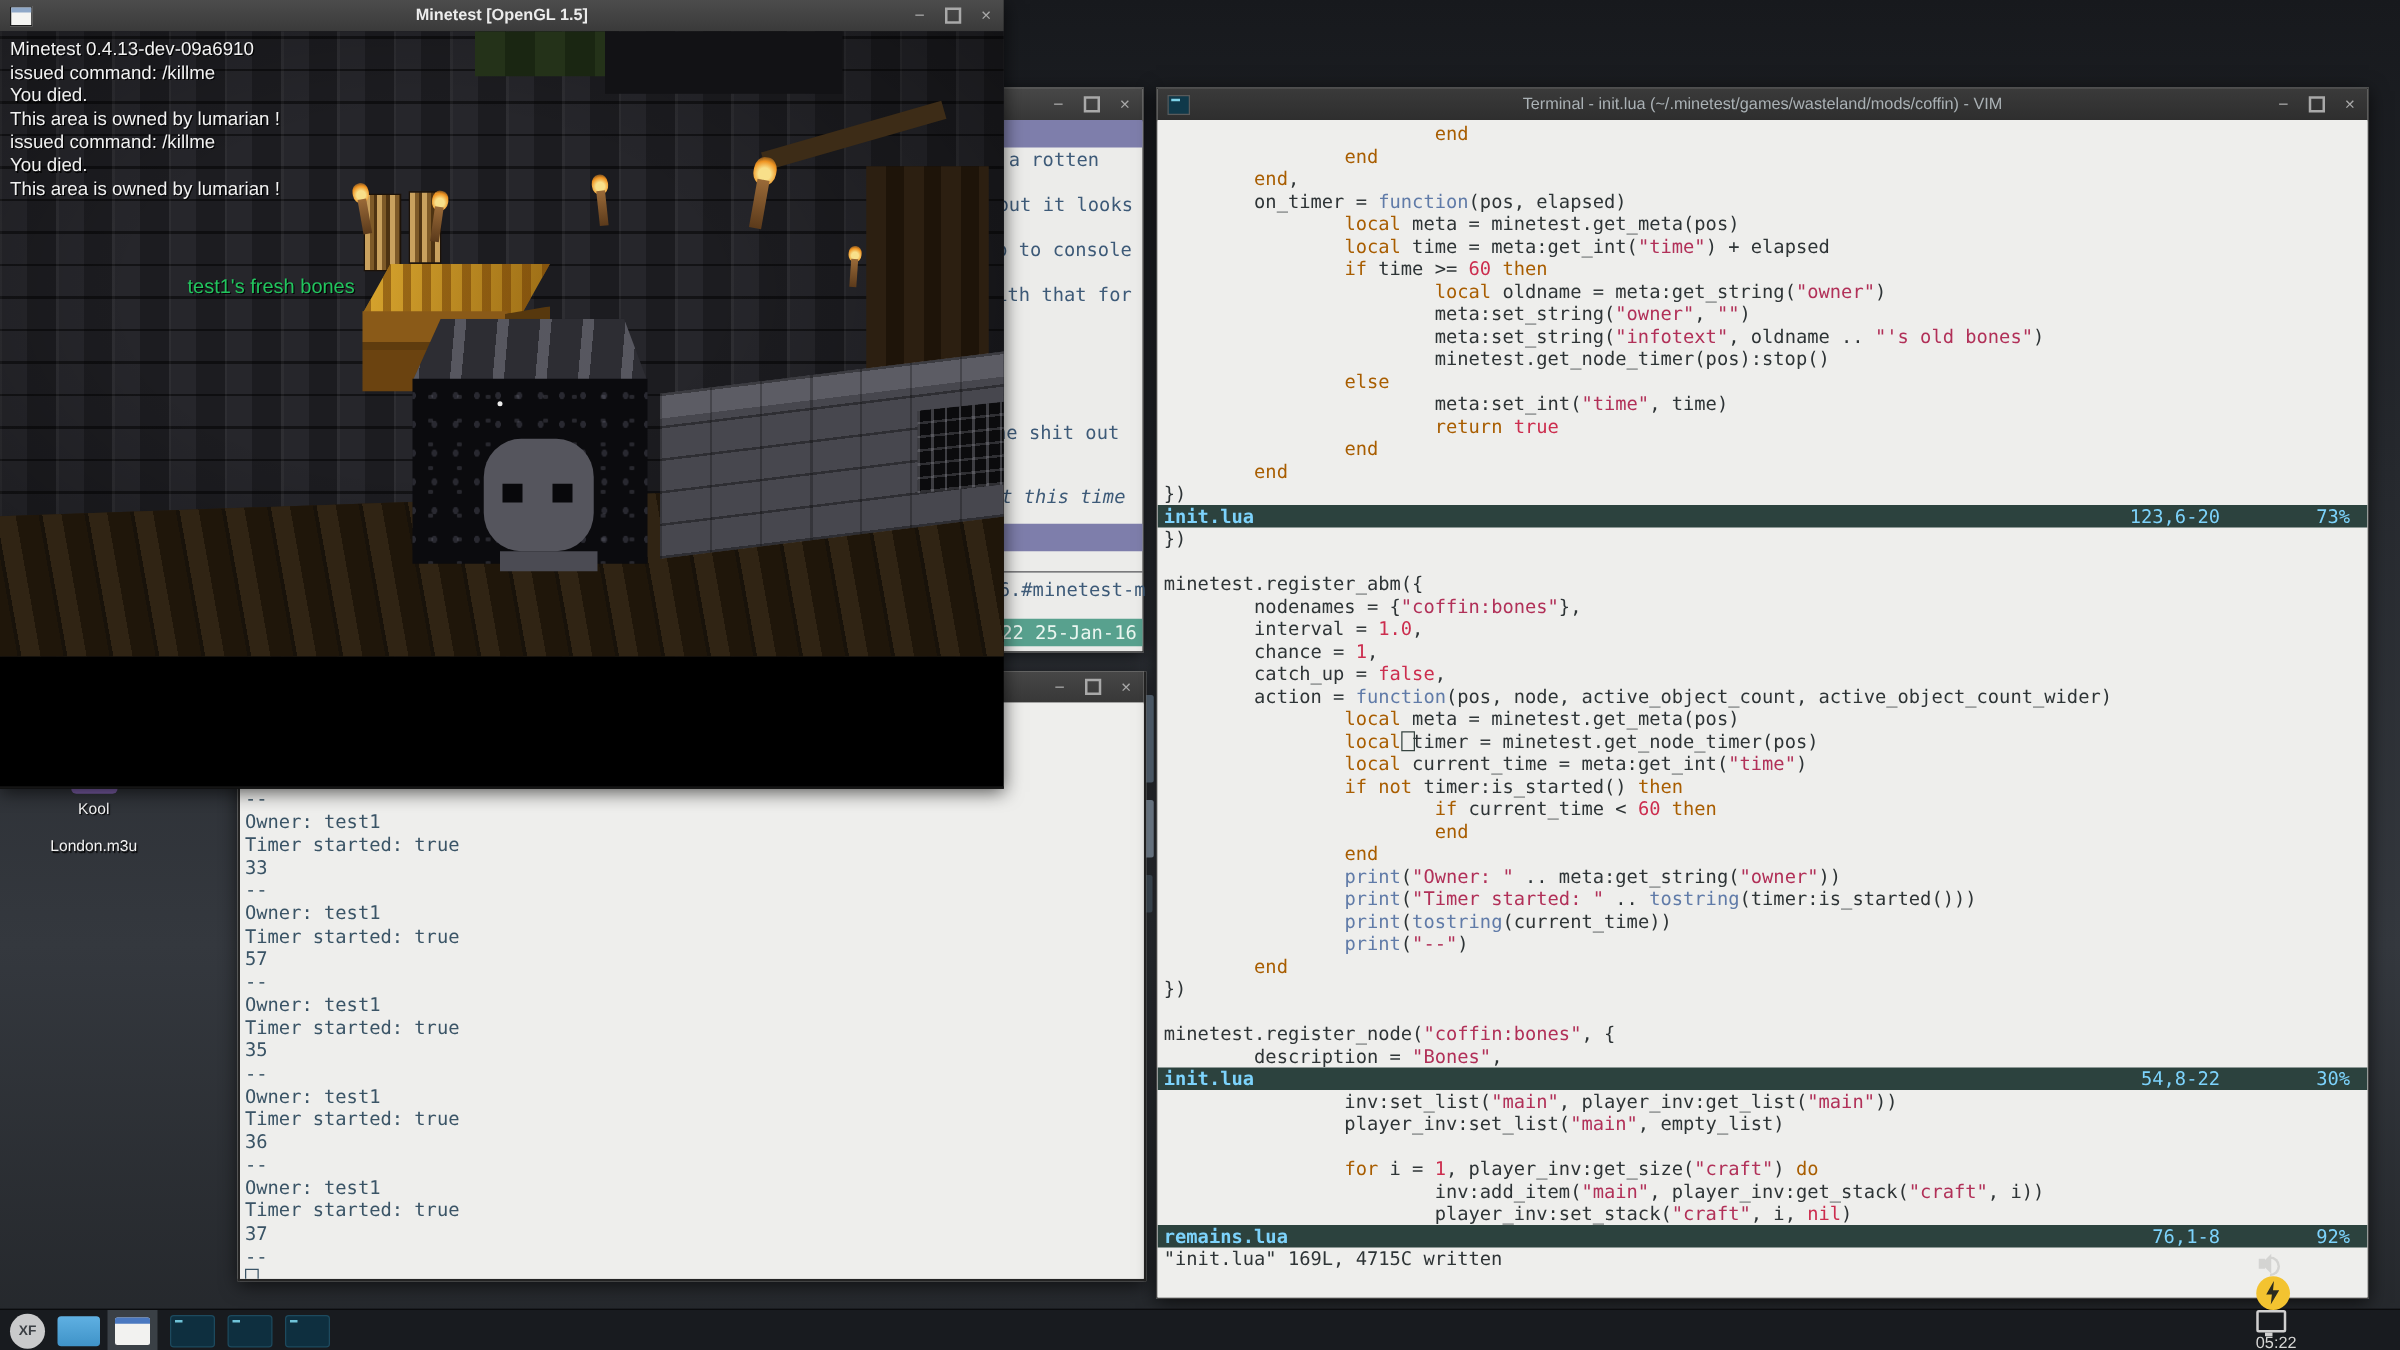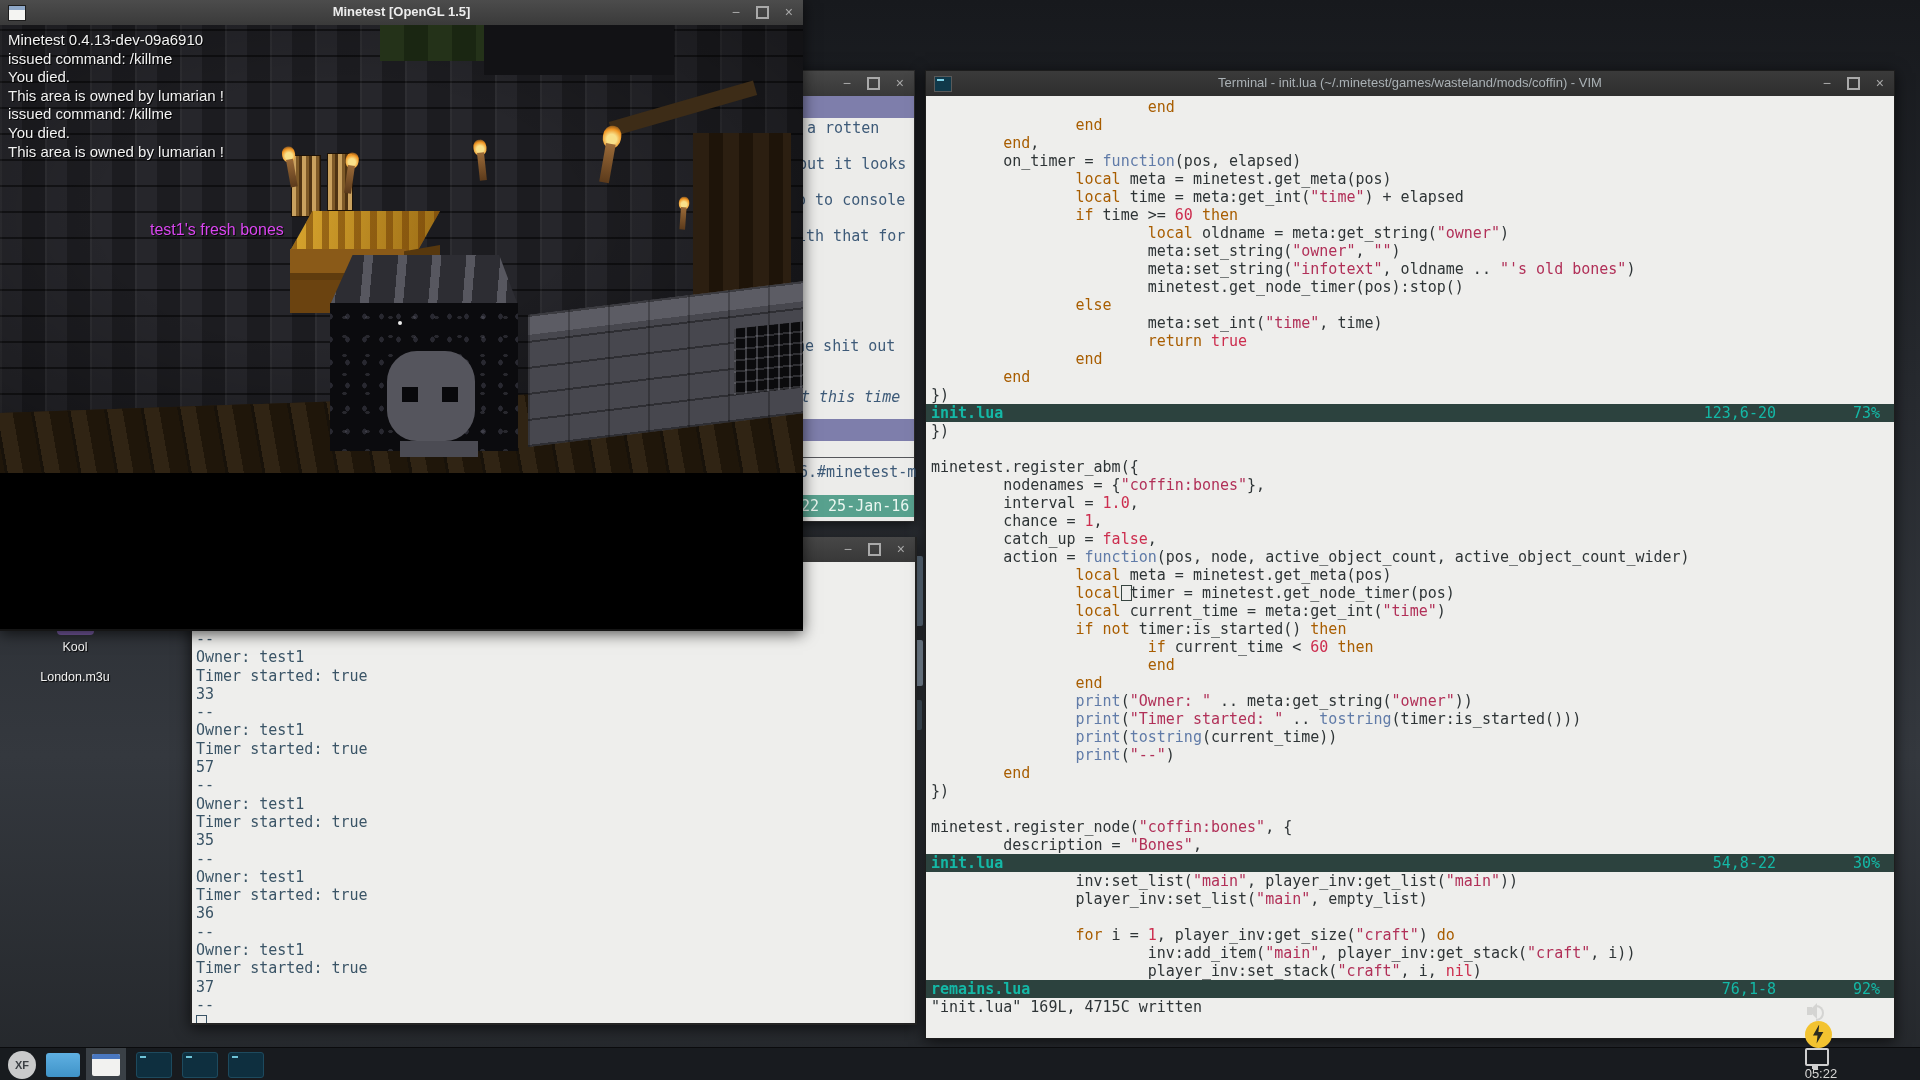--- a/index.html
+++ b/index.html
@@ -23,21 +23,21 @@
   .ctl{line-height:25px;}
   .ctl-max{width:9px;height:9px;border:2px solid #a9a9a9;line-height:0;}
   .ticon{position:absolute;left:8px;top:5px;width:16px;height:14px;}
 
   
   #mt-win{left:0;top:0;width:803px;height:629px;background:#000;border-bottom:2px solid #151515;z-index:6;}
   #mt-win .titlebar{background:linear-gradient(#4c4c4c,#3a3a3a);}
   #mt-win .title{color:#ececec;font-weight:bold;}
   #mt-icon{background:#f4f4f2;border:1px solid #1d1d1d;}
   #mt-icon::before{content:'';position:absolute;left:0;top:0;right:0;height:4px;background:#8fa8c8;}
-  .mt-game{position:absolute;left:0;top:25px;width:803px;height:448px;overflow:hidden;background:#1e1e21;}
+  .mt-game{position:absolute;left:0;top:25px;width:803px;height:500px;overflow:hidden;background:#1e1e21;}
   .wall{position:absolute;inset:0;background-color:#212125;
     background-image:
       repeating-linear-gradient(90deg,rgba(255,255,255,.035) 0 2px,transparent 2px 45px),
       repeating-linear-gradient(0deg,rgba(0,0,0,.5) 0 2px,transparent 2px 26px),
       repeating-linear-gradient(90deg,#26262b 0 22px,#1c1c20 22px 45px);}
   .wall::after{content:'';position:absolute;inset:0;
     background:radial-gradient(ellipse at 42% 42%,transparent 35%,rgba(0,0,0,.4) 95%);}
   .moss1{left:380px;top:0;width:104px;height:36px;
     background:repeating-linear-gradient(90deg,#243219 0 24px,#1a2612 24px 48px);}
   .dark1{left:484px;top:0;width:190px;height:50px;background:#121215;}
@@ -80,21 +80,21 @@
   .skull{position:absolute;left:57px;top:48px;width:88px;height:90px;background:#55555d;border-radius:34%;}
   .skull .eye{position:absolute;top:36px;width:16px;height:15px;background:#08080b;}
   .skull .eye.l{left:15px}.skull .eye.r{left:55px}
   .jaw{position:absolute;left:70px;top:138px;width:78px;height:16px;background:#4b4b53;}
   .sparkle{left:398px;top:296px;width:4px;height:4px;background:#ececec;border-radius:50%;}
   .grate{left:734px;top:300px;width:70px;height:66px;transform:skewY(-6deg);background-color:#0b0b0d;
     background-image:repeating-linear-gradient(90deg,rgba(190,190,202,.28) 0 2px,transparent 2px 11px),
                      repeating-linear-gradient(0deg,rgba(190,190,202,.2) 0 2px,transparent 2px 11px);}
   #mt-chat{left:8px;top:6px;}
   .chat-line{font-size:15px;line-height:18.6px;color:#f2f2f2;text-shadow:1px 1px 0 rgba(0,0,0,.9);white-space:pre;}
-  #bones-label{left:150px;top:196px;font-size:16px;color:#d946ef;text-shadow:1px 1px 0 rgba(0,0,0,.85);}
+  #bones-label{left:150px;top:196px;font-size:16px;color:#22c55e;text-shadow:1px 1px 0 rgba(0,0,0,.85);}
   #hearts-row{left:142px;top:514px;display:flex;gap:3px;}
   .heart{font-size:22px;line-height:21px;color:#e01616;
     text-shadow:-1px -1px 0 #d8d8d8,1px 1px 0 #2a2a2a;}
   #food-row{left:419px;top:516px;display:flex;gap:3px;}
   .drum{width:21px;height:21px;position:relative;}
   .drum::before{content:'';position:absolute;left:5px;top:1px;width:13px;height:13px;
     background:radial-gradient(circle at 35% 35%,#f0b04a,#c87a14);border-radius:50% 50% 50% 18%;
     transform:rotate(45deg);}
   .drum::after{content:'';position:absolute;left:2px;bottom:1px;width:7px;height:7px;background:#cfcfcf;
     border-radius:50%;box-shadow:4px 3px 0 -2px #9ba08f;}
@@ -133,21 +133,21 @@
   #vim-win .title{color:#aab1b5;}
   #vim-ticon{background:#10394a;border:1px solid #5a5a5a;}
   #vim-ticon::before{content:'';position:absolute;left:2px;top:2px;width:7px;height:2px;background:#7fd3e8;}
   #vim-body{position:absolute;left:0;top:25px;right:0;bottom:0;background:#eeeeec;
     overflow:hidden;padding-top:2px;}
   .code-line{position:relative;font-family:"DejaVu Sans Mono",monospace;font-size:15px;
     line-height:18px;height:18px;color:var(--syn-text);white-space:pre;padding-left:5px;}
   .tk-k{color:var(--syn-keyword);} .tk-f{color:var(--syn-builtin);}
   .tk-s{color:var(--syn-string);} .tk-c{color:var(--syn-constant);}
   .vcursor{position:absolute;top:1px;width:9px;height:14px;border:1px solid #374440;margin-left:5px;}
-  .vim-status{position:relative;height:18px;background:var(--statusbg);color:#14b8a6;
+  .vim-status{position:relative;height:18px;background:var(--statusbg);color:#7dd3fc;
     font-family:"DejaVu Sans Mono",monospace;font-size:15px;line-height:18px;}
   .st-file{font-weight:bold;padding-left:5px;}
   .st-ruler{position:absolute;right:118px;}
   .st-pct{position:absolute;right:14px;}
   #vim-cmdline{font-family:"DejaVu Sans Mono",monospace;font-size:15px;line-height:18px;
     color:#2e3436;padding-left:5px;white-space:pre;}
 
   
   #desk-icon{left:10px;top:627px;width:130px;z-index:2;text-align:center;}
   #desk-icon .glyph{margin:0 auto;width:37px;height:8px;background:#7b5ea7;border-radius:0 0 4px 4px;}

